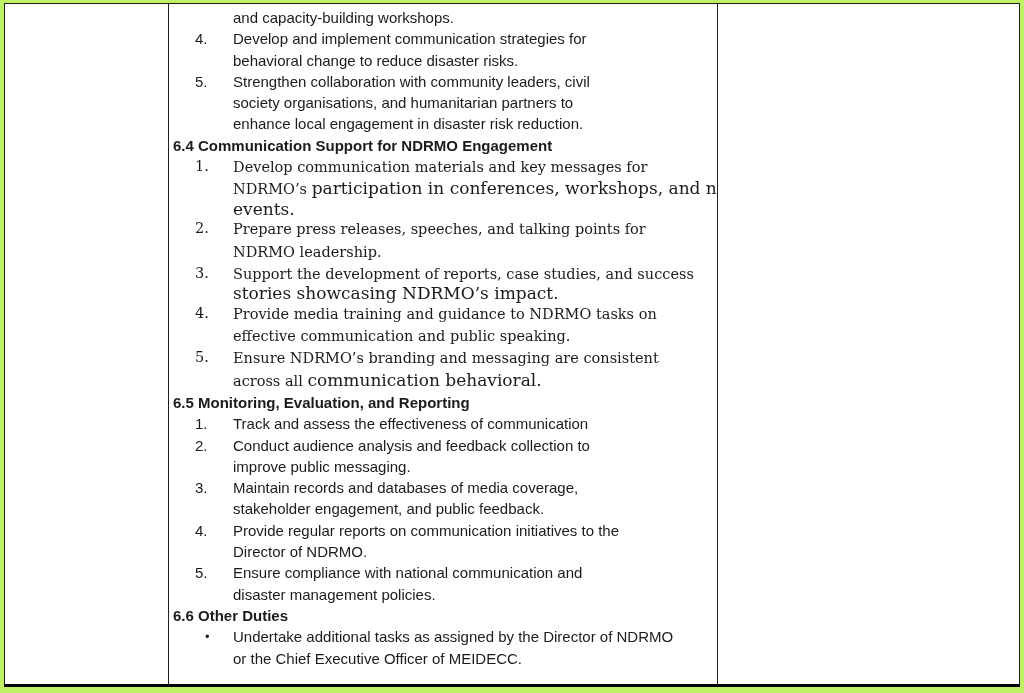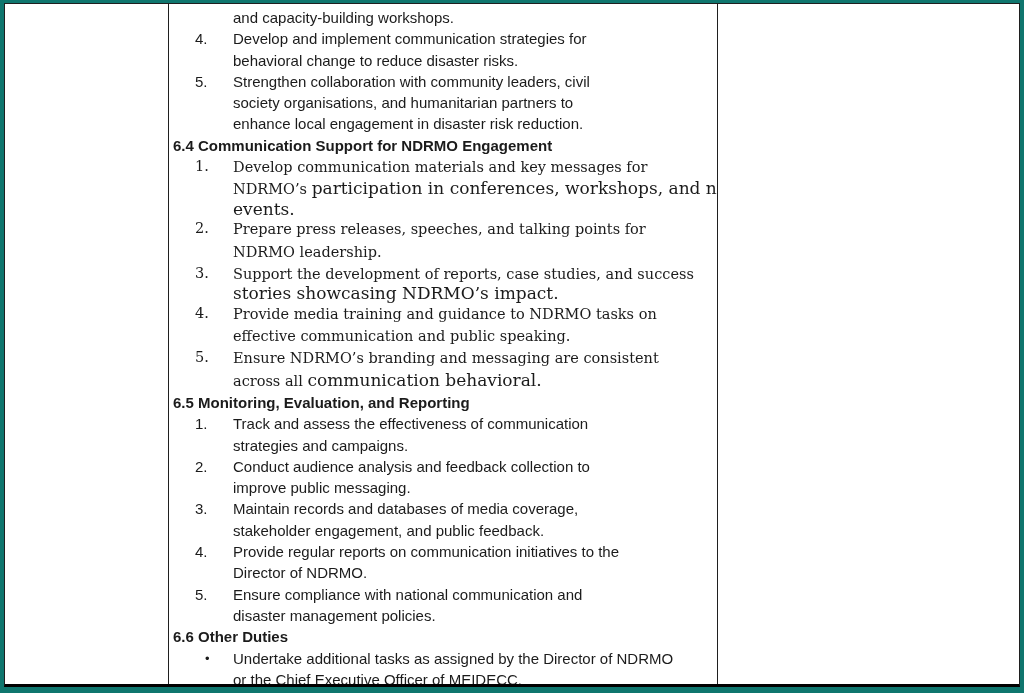--- a/index.html
+++ b/index.html
@@ -1,20 +1,20 @@
 <!DOCTYPE html>
 <html><head>
 <meta charset="utf-8">
 <style>
   html, body { margin: 0; padding: 0; background: #ffffff; }
   .page {
     position: relative;
     width: 1024px;
     height: 693px;
-    background: #0f766e;
+    background: #bef264;
     color: #1b1b1b;
     overflow: hidden;
   }
   .doc-table {
     position: absolute;
     left: 4px;
     top: 3px;
     width: 1016px;
     height: 684px;
     box-sizing: border-box;
@@ -117,21 +117,20 @@
         </div>
         <div class="block heading">
           <div class="lines">
             <div class="line"><span class="sans-bold">6.5 Monitoring, Evaluation, and Reporting</span></div>
           </div>
         </div>
         <div class="block num">
           <span class="marker sans">1.</span>
           <div class="lines">
             <div class="line"><span class="sans">Track and assess the effectiveness of communication</span></div>
-            <div class="line"><span class="sans">strategies and campaigns.</span></div>
           </div>
         </div>
         <div class="block num">
           <span class="marker sans">2.</span>
           <div class="lines">
             <div class="line"><span class="sans">Conduct audience analysis and feedback collection to</span></div>
             <div class="line"><span class="sans">improve public messaging.</span></div>
           </div>
         </div>
         <div class="block num">

